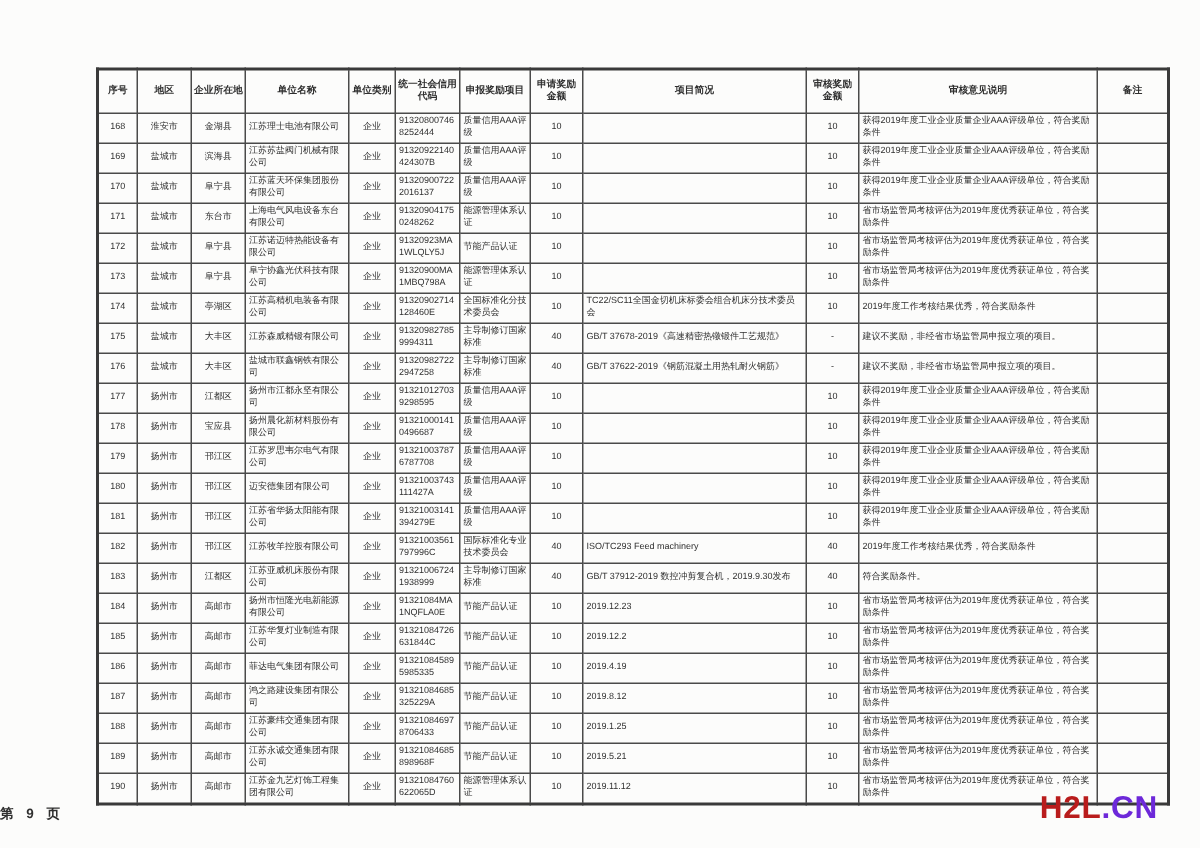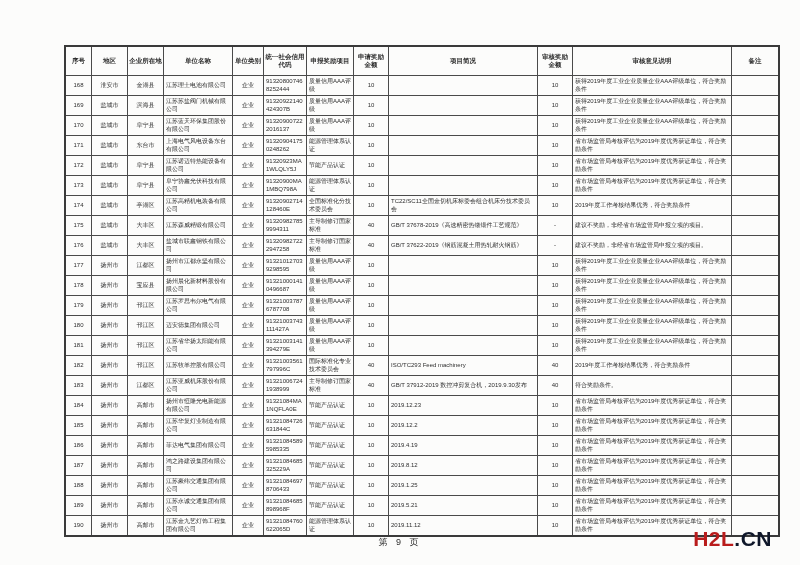--- a/index.html
+++ b/index.html
@@ -38,29 +38,29 @@
   table.doc td{height:17px;}
   .c-no{width:23px}.c-region{width:33px}.c-county{width:33px}
   .c-company{width:66px}.c-type{width:28px}.c-code{width:40px}
   .c-project{width:44px}.c-applied{width:32px}.c-brief{width:146px}
   .c-approved{width:32px}.c-review{width:156px}.c-note{width:44px}
   td.col-no,td.col-region,td.col-county,td.col-type{text-align:center}
   td.col-applied,td.col-approved{text-align:center}
   td.col-company,td.col-code,td.col-project,td.col-brief,td.col-review{text-align:left}
   .page-footer{
     position:absolute;left:0;top:536px;width:800px;
-    text-align:center;font-size:9px;letter-spacing:3px;color:#2f2f2f;
+    font-size:9px;letter-spacing:3px;color:#2f2f2f;font-weight:bold;
   }
   .watermark{
     position:absolute;right:28px;bottom:14px;
     font-size:21px;font-weight:bold;letter-spacing:0.5px;
     font-family:"Liberation Sans",sans-serif;
   }
   .wm-primary{color:#b91c1c;}
-  .wm-secondary{color:#0f172a;}
+  .wm-secondary{color:#6d28d9;}
 </style>
 </head>
 <body>
 
 <div class="page">
 
   <table class="doc">
     <thead>
       <tr>
         <th class="c-no">序号</th>

